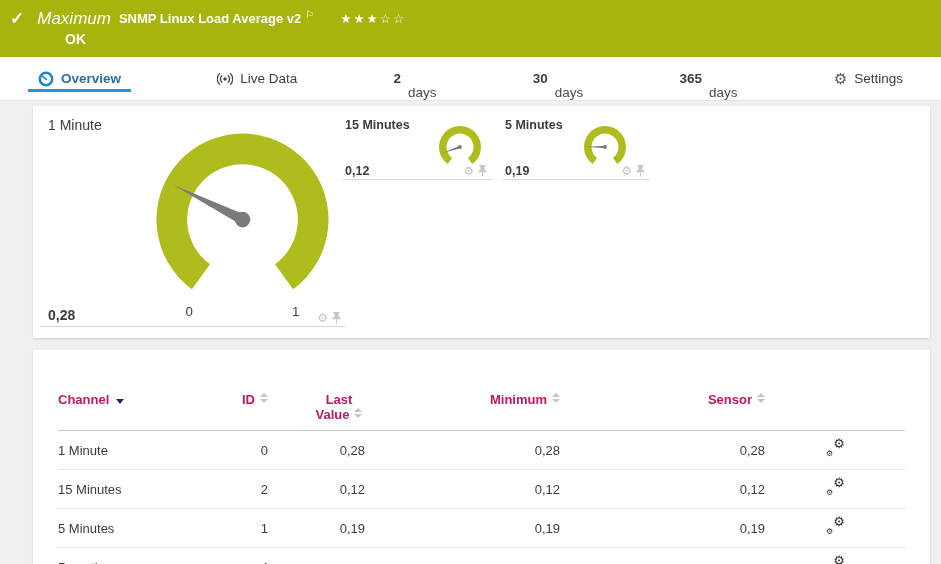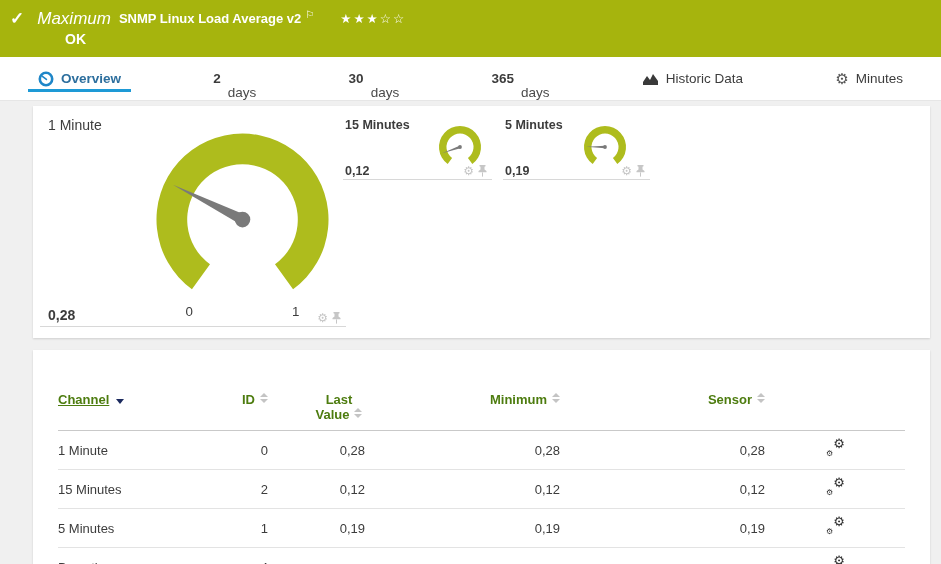--- a/index.html
+++ b/index.html
@@ -47,22 +47,22 @@
   svg.gauge { position:absolute; overflow:visible; }
   .w1 svg.gauge { left:100px; top:-2px; width:205px; height:213px; }
   .w2 svg.gauge { left:92px; top:2px; width:50px; height:46px; }
   .w3 svg.gauge { left:77px; top:2px; width:50px; height:46px; }
   .needle, .pivot { fill:#7a7a7a; }
   .glabel { font-size:6.5px; fill:#3c3c3c; font-family:"Liberation Sans", sans-serif; }
 
   
   .panel.tablepanel { height:230px; padding:42px 25px 0 25px; }
   table { width:100%; border-collapse:collapse; font-size:13px; color:#3c3c3c; table-layout:fixed; }
-  th { color:#4d7c0f; font-weight:700; text-align:right; vertical-align:top;
-      padding:0 0 8px 0; cursor:pointer;text-decoration:underline; }
+  th { color:#be185d; font-weight:700; text-align:right; vertical-align:top;
+      padding:0 0 8px 0; cursor:pointer; }
   th.c-channel { text-align:left; }
   thead tr { border-bottom:1px solid #c9c9c9; }
   td { padding:9px 0; border-bottom:1px solid #e3e3e3; text-align:right; }
   td.c-channel { text-align:left; }
   td.c-gear, th.c-gear { text-align:center; }
   .th-inner { display:inline-block; }
   .th-inner.narrow { max-width:52px; text-align:center; }
   .caret { display:inline-block; width:0; height:0; border-left:4px solid transparent;
     border-right:4px solid transparent; border-top:5px solid #1b2a5e; margin-left:7px; }
   .sort { display:inline-block; margin-left:5px; vertical-align:1px; }
@@ -90,40 +90,41 @@
 
 <div class="tabbar">
   <div class="tab active">
     <svg width="16" height="16" viewBox="0 0 16 16">
       <circle cx="8" cy="8" r="6.2" fill="none" stroke="#1e86c8" stroke-width="2.6"></circle>
       <path d="M8.4 8.4 L4.4 5.3" stroke="#1e86c8" stroke-width="1.6" stroke-linecap="round"></path>
     </svg>
     <span>Overview</span>
   </div>
   <div class="tab">
+    <svg width="16" height="14" viewBox="0 0 16 14">
+      <circle cx="8" cy="7" r="1.7" fill="#444"></circle>
+      <path d="M4.8 3.8 a4.5 4.5 0 0 0 0 6.4 M2.6 1.6 a7.5 7.5 0 0 0 0 10.8 M11.2 3.8 a4.5 4.5 0 0 1 0 6.4 M13.4 1.6 a7.5 7.5 0 0 1 0 10.8" stroke="#444" fill="none" stroke-width="1.3" stroke-linecap="round"></path>
+    </svg>
+    <span>Live Data</span>
+  </div>
+  <div class="tab">
     <span class="num">2</span>
     <span class="days">days</span>
   </div>
   <div class="tab">
     <span class="num">30</span>
     <span class="days">days</span>
   </div>
   <div class="tab">
     <span class="num">365</span>
     <span class="days">days</span>
   </div>
   <div class="tab">
-    <svg width="17" height="14" viewBox="0 0 17 14">
-      <path d="M1 13 V10 L5 4 L8 8 L11 2 L16 9 V13 Z" fill="#3a3a3a"></path>
-    </svg>
-    <span>Historic Data</span>
-  </div>
-  <div class="tab">
     <span class="uni">⚙</span>
-    <span>Minutes</span>
+    <span>Settings</span>
   </div>
 </div>
 
 <div class="content">
 
   <div class="panel gauges">
 
     <div class="widget w1">
       <div class="wtitle">1 Minute</div>
       <svg class="gauge" viewBox="0 0 100 104">

